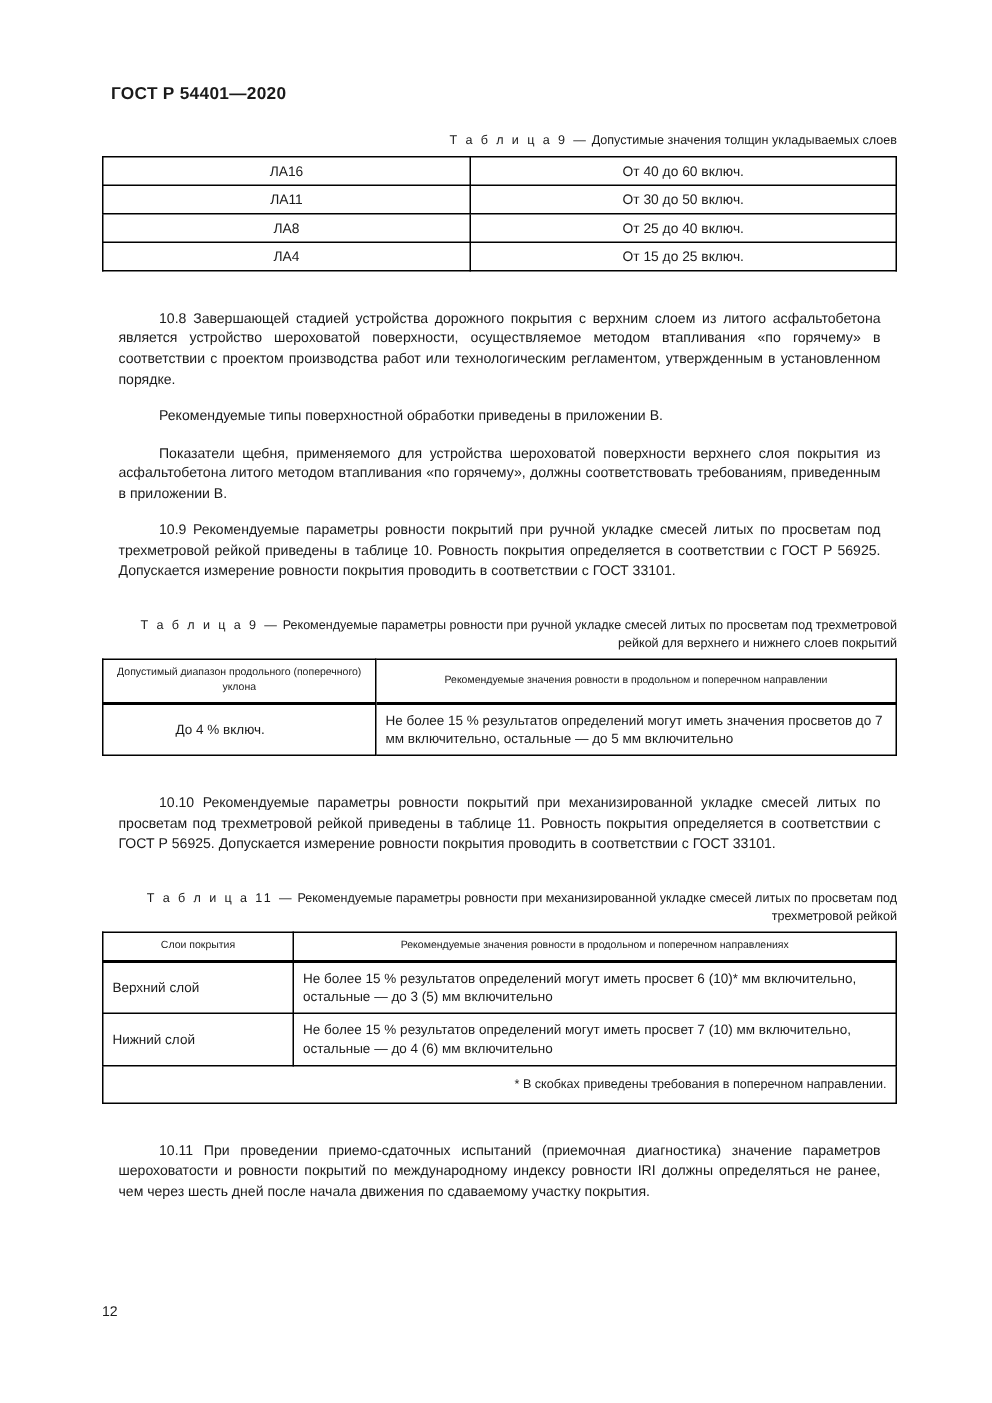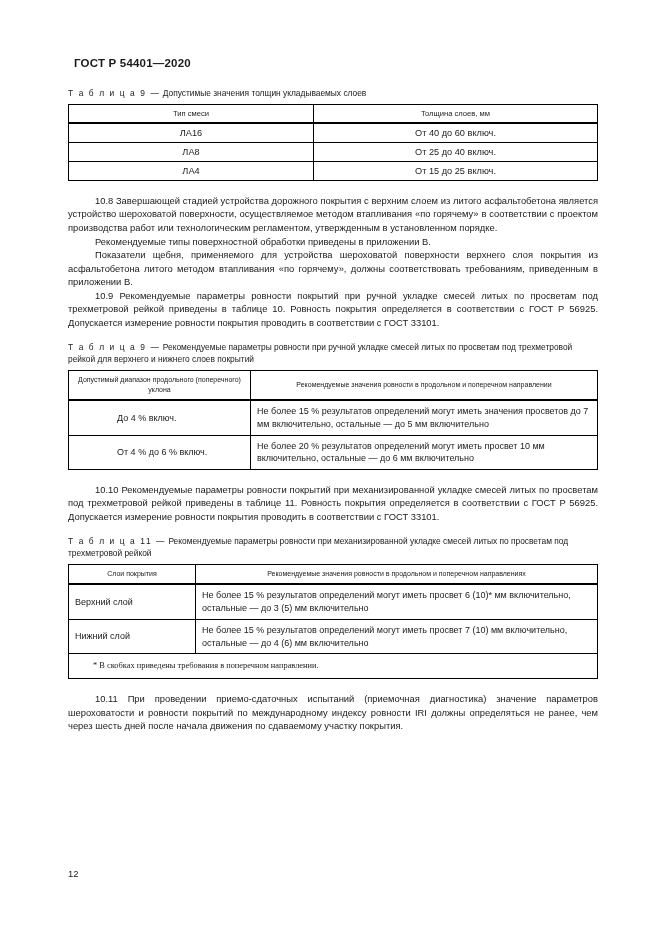--- a/index.html
+++ b/index.html
@@ -35,21 +35,21 @@
   .content {
     position: absolute;
     top: 88px;
     left: 68px;
     width: 530px;
   }
   .table-caption {
     font-size: 8.4px;
     line-height: 1.42;
     margin-bottom: 4px;
-    text-align: left;
+    text-align: right;
   }
   .table-caption .sp {
     letter-spacing: 1.6px;
   }
   
   table.doc-table {
     border-collapse: collapse;
     width: 530px;
     table-layout: fixed;
     border: 1px solid #000;
@@ -111,33 +111,32 @@
   .t11 td {
     font-size: 9px;
     line-height: 1.42;
     padding: 6px 7px;
   }
   .t11 .col1 { width: 127px; }
   .t11 td.cell-left { vertical-align: middle; }
   .t11 td.cell-body { vertical-align: top; }
   .t11 .footnote-cell {
     font-size: 8.4px;
-    text-align: left;
+    text-align: right;
     padding: 6px 6px 6px 24px !important;
-    font-family: Liberation Serif, serif;
   }
 
   
   .para-block { }
   p.body-para {
     font-size: 9.4px;
     line-height: 1.44;
     text-align: justify;
     text-indent: 27px;
-    margin: 0;
+    margin: 11px;
     hyphens: manual;
   }
   .gap-before-table { height: 13px; }
   .gap-after-table { height: 13px; }
 
   .page-number {
     position: absolute;
     left: 68px;
     top: 868px;
     font-size: 9.4px;
@@ -153,27 +152,27 @@
   <div class="content">
 
     <div class="table-caption"><span class="sp">Т а б л и ц а  9 —</span><span> Допустимые значения толщин укладываемых слоев</span></div>
 
     <table class="doc-table t9">
       <colgroup>
           <col class="col1">
           <col>
         </colgroup>
       <tbody>
-        <tr class="thead-row">
-          <th>Тип смеси</th>
-          <th>Толщина слоев, мм</th>
-        </tr>
         <tr>
           <td>ЛА16</td>
           <td>От 40 до 60 включ.</td>
+        </tr>
+        <tr>
+          <td>ЛА11</td>
+          <td>От 30 до 50 включ.</td>
         </tr>
         <tr>
           <td>ЛА8</td>
           <td>От 25 до 40 включ.</td>
         </tr>
         <tr>
           <td>ЛА4</td>
           <td>От 15 до 25 включ.</td>
         </tr>
       </tbody>
@@ -199,24 +198,20 @@
         </colgroup>
       <tbody>
         <tr class="thead-row">
           <th>Допустимый диапазон продольного (поперечного) уклона</th>
           <th>Рекомендуемые значения ровности в продольном и поперечном направлении</th>
         </tr>
         <tr>
           <td class="cell-left">До 4 % включ.</td>
           <td class="cell-body">Не более 15 % результатов определений могут иметь значения просветов до 7 мм включительно, остальные — до 5 мм включительно</td>
         </tr>
-        <tr>
-          <td class="cell-left">От 4 % до 6 % включ.</td>
-          <td class="cell-body">Не более 20 % результатов определений могут иметь просвет 10 мм включительно, остальные — до 6 мм включительно</td>
-        </tr>
       </tbody>
     </table>
 
     <div class="gap-after-table"></div>
 
     <div class="para-block">
       <p class="body-para">10.10 Рекомендуемые параметры ровности покрытий при механизированной укладке смесей литых по просветам под трехметровой рейкой приведены в таблице 11. Ровность покрытия определяется в соответствии с ГОСТ Р 56925. Допускается измерение ровности покрытия проводить в соответствии с ГОСТ 33101.</p>
     </div>
 
     <div class="gap-before-table"></div>

